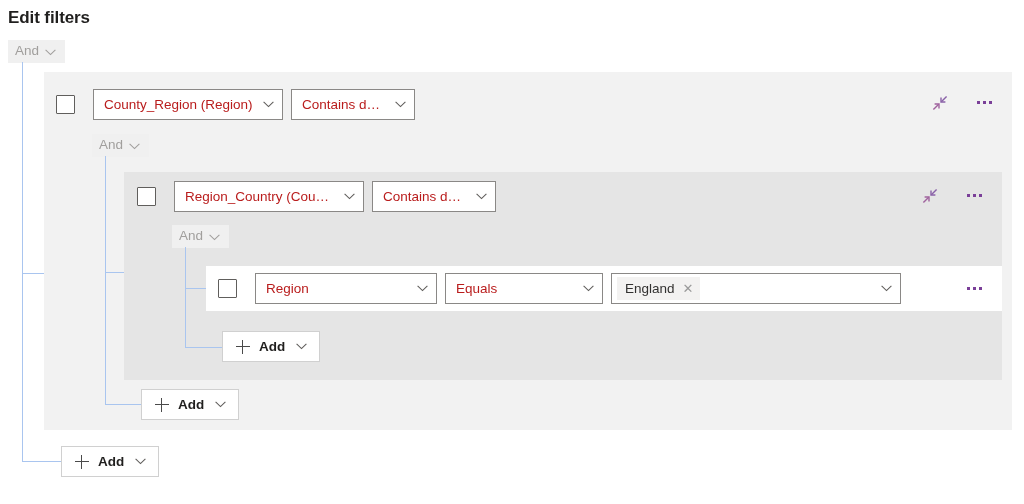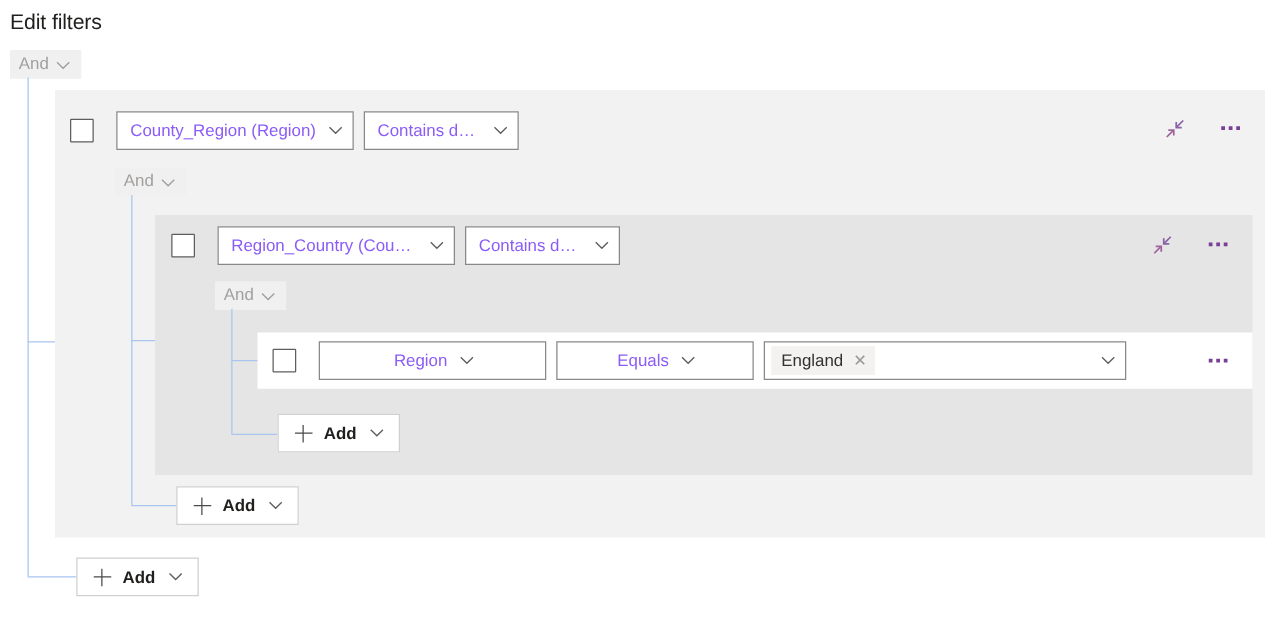--- a/index.html
+++ b/index.html
@@ -15,21 +15,21 @@
     overflow: hidden;
     position: relative;
   }
 
   
   .page-title {
     position: absolute;
     left: 8px;
     top: 8px;
     font-size: 17px;
-    font-weight: normal;
+    font-weight: bold;
     color: #201f1e;
     letter-spacing: -0.1px;
   }
 
   
   .and-pill {
     display: inline-flex;
     align-items: center;
     gap: 6px;
     background: #f0f0f0;
@@ -87,24 +87,24 @@
     border-radius: 1px;
   }
 
   .combo {
     height: 31px;
     box-sizing: border-box;
     border: 1px solid #8a8886;
     background: #ffffff;
     display: flex;
     align-items: center;
-    justify-content: center;
+    justify-content: space-between;
     padding: 0 8px 0 10px;
     font-size: 13.5px;
-    color: #8b5cf6;
+    color: #b91c1c;
     flex: 0 0 auto;
     white-space: nowrap;
     overflow: hidden;
   }
   .combo .lbl {
     overflow: hidden;
     text-overflow: ellipsis;
     white-space: nowrap;
   }
   .combo .chev {

